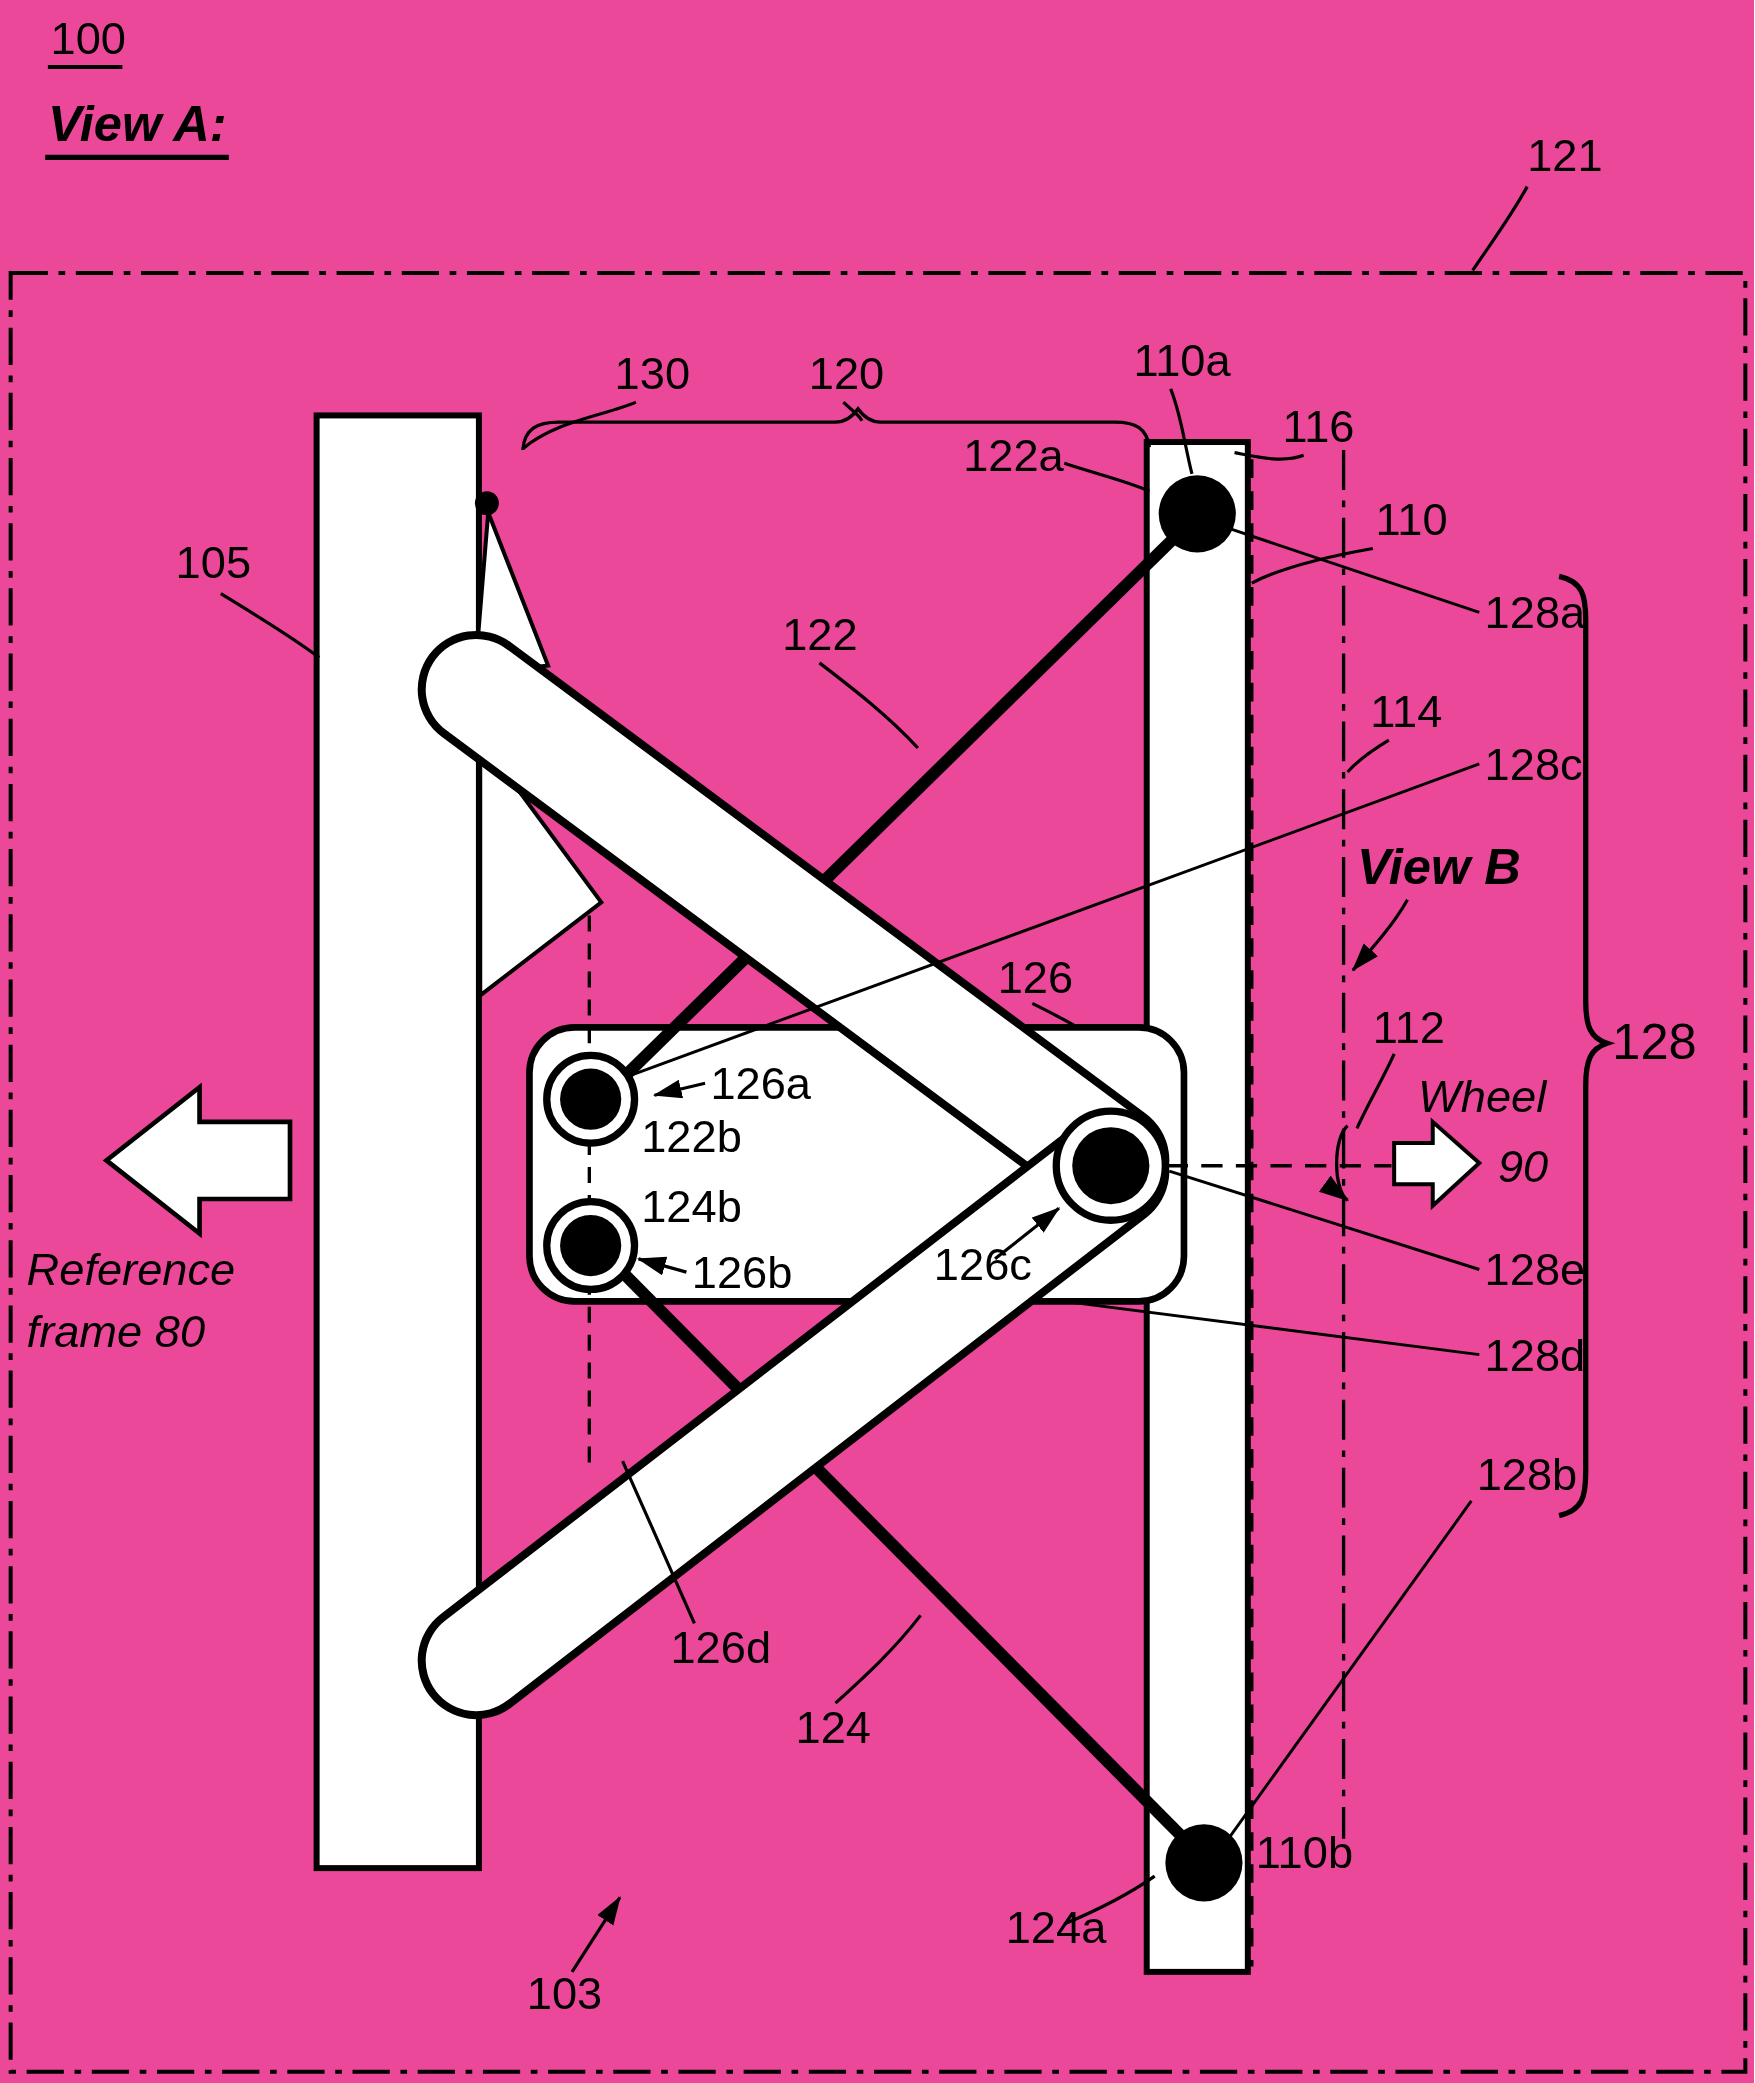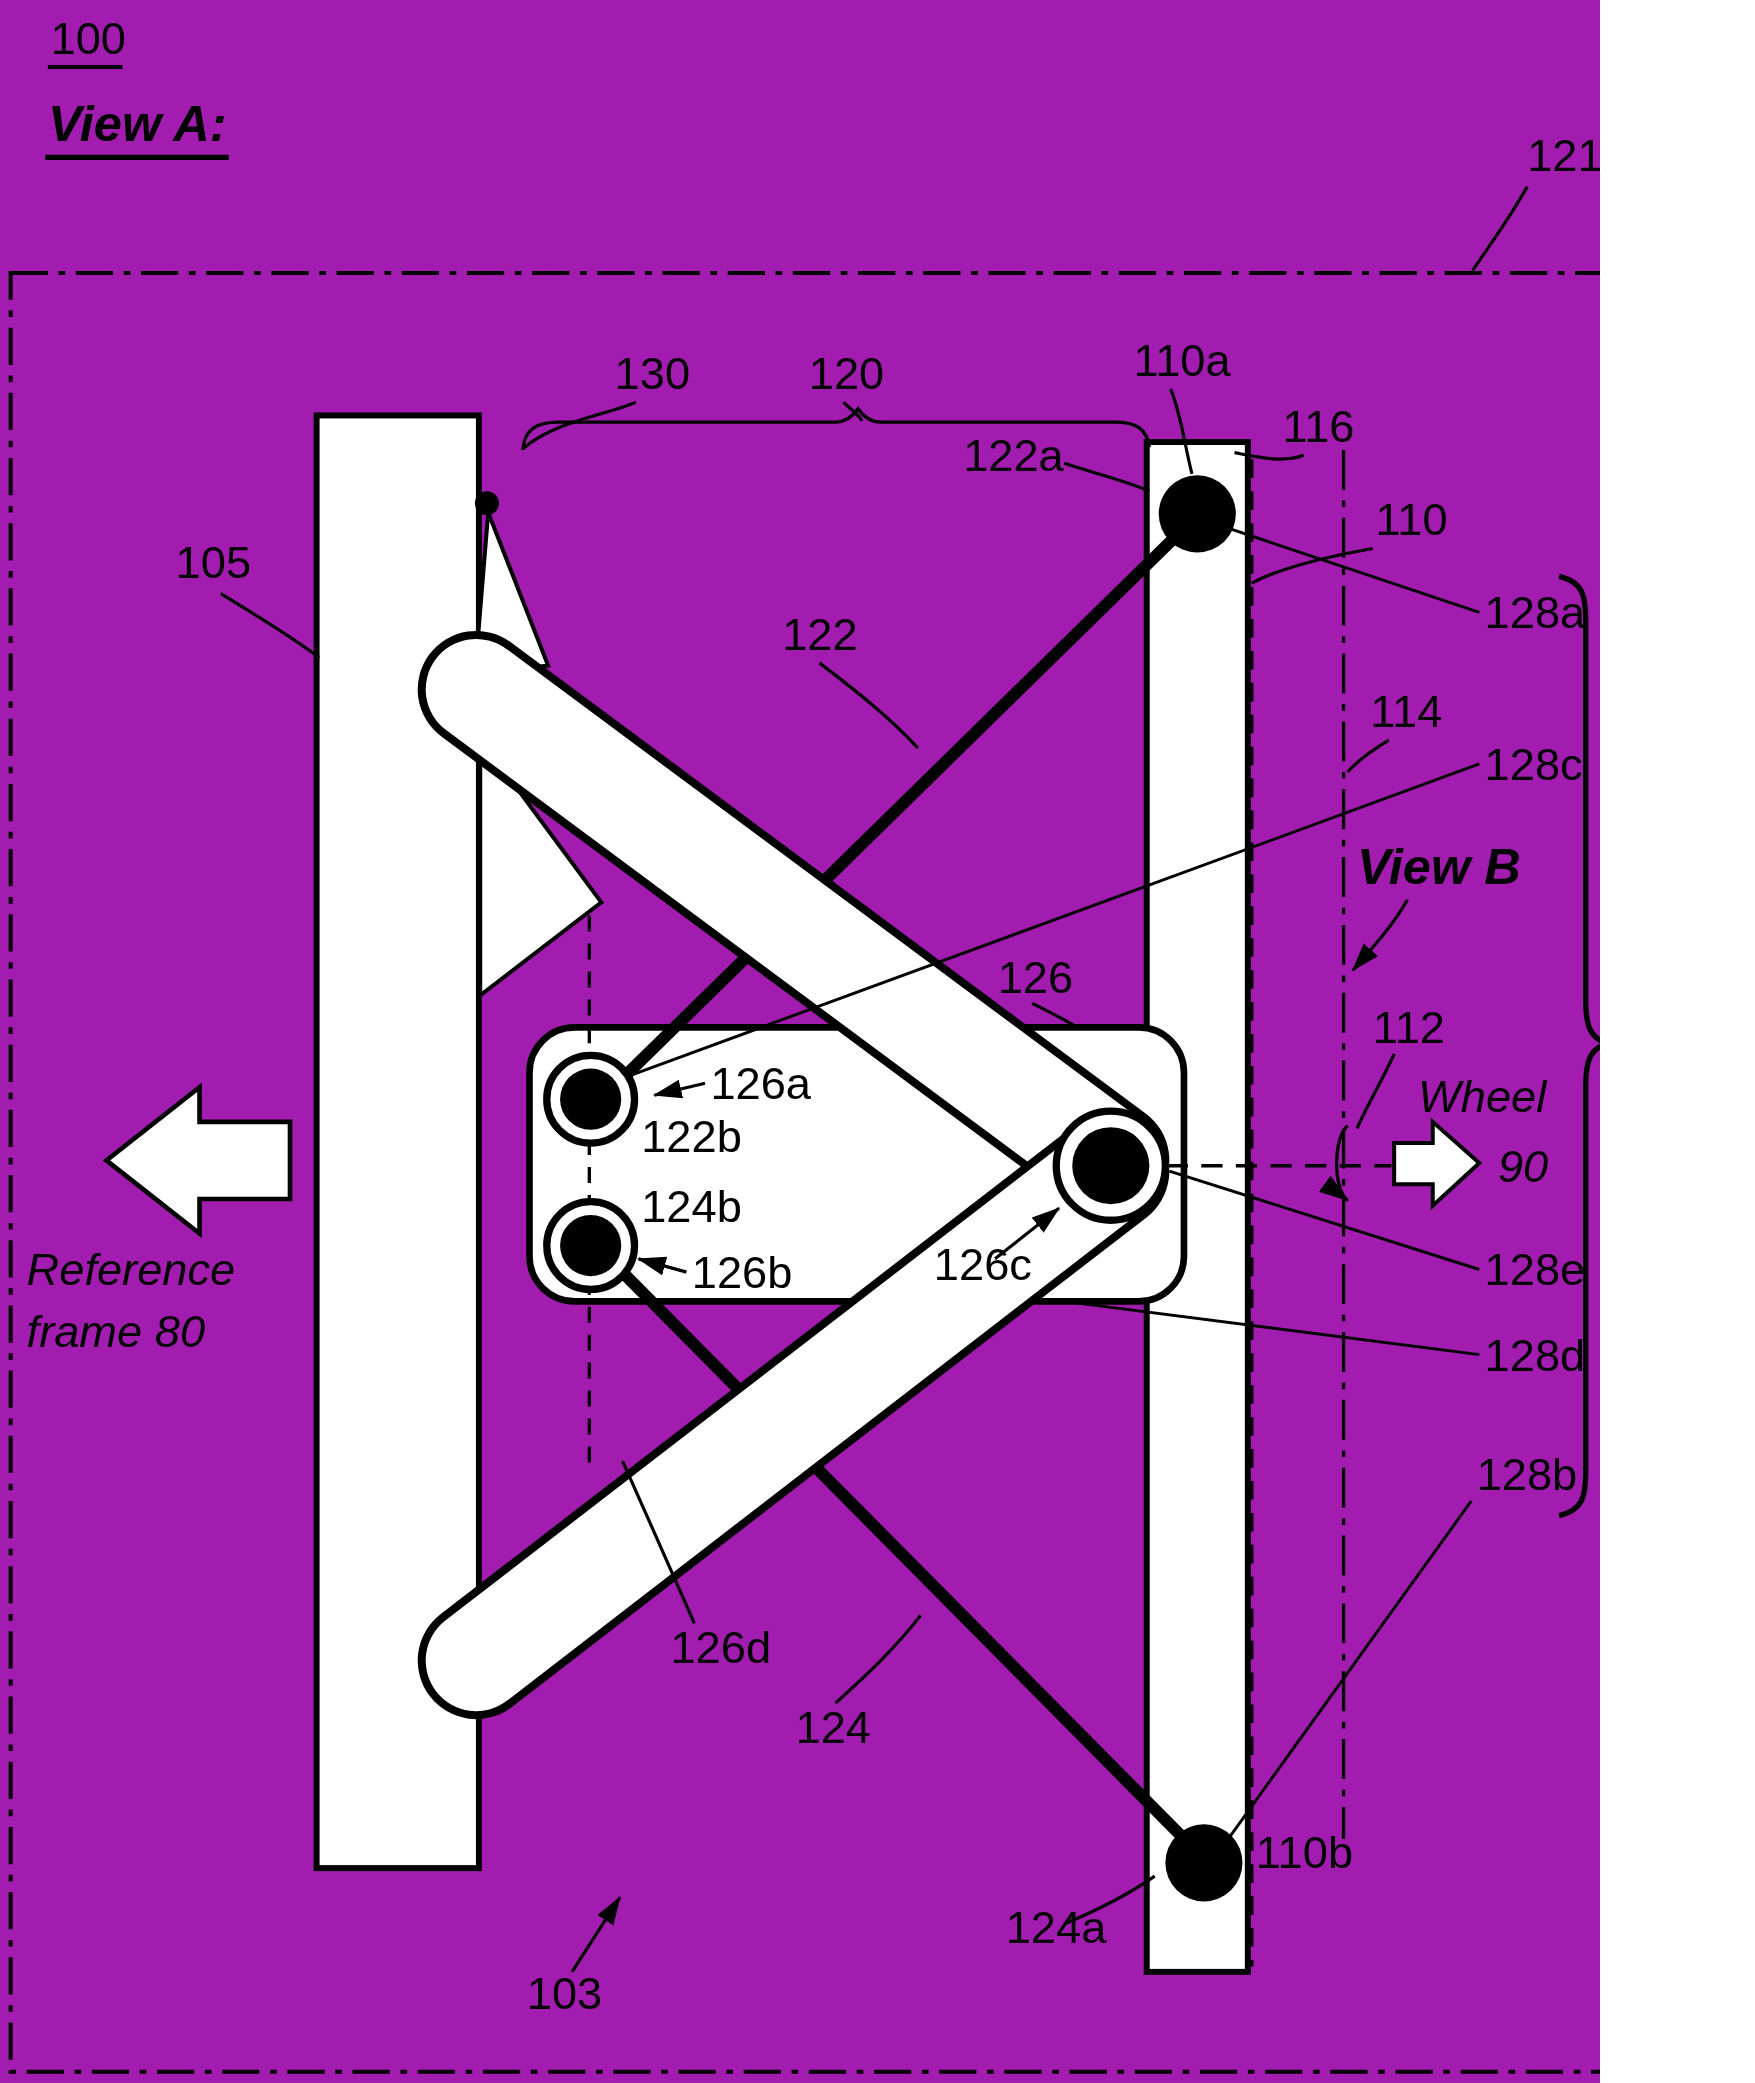--- a/index.html
+++ b/index.html
@@ -1,16 +1,16 @@
 <!DOCTYPE html>
 <html style="font-size:15px"><head>
 <meta charset="utf-8">
 <style>
   html,body{margin:0;padding:0;background:#ffffff;}
-  .page{width:1600px;height:2084px;background:#a21caf;position:relative;overflow:hidden;}
+  .page{width:1754px;height:2084px;background:#ec4899;position:relative;overflow:hidden;}
   svg{display:block;}
   .lbl{font-family:"Liberation Sans",sans-serif;font-size:34px;fill:#000;}
   .big{font-size:38px;}
   .it{font-style:italic;}
   .bi{font-style:italic;font-weight:bold;}
 </style>
 </head>
 <body>
 
 <div class="page">

